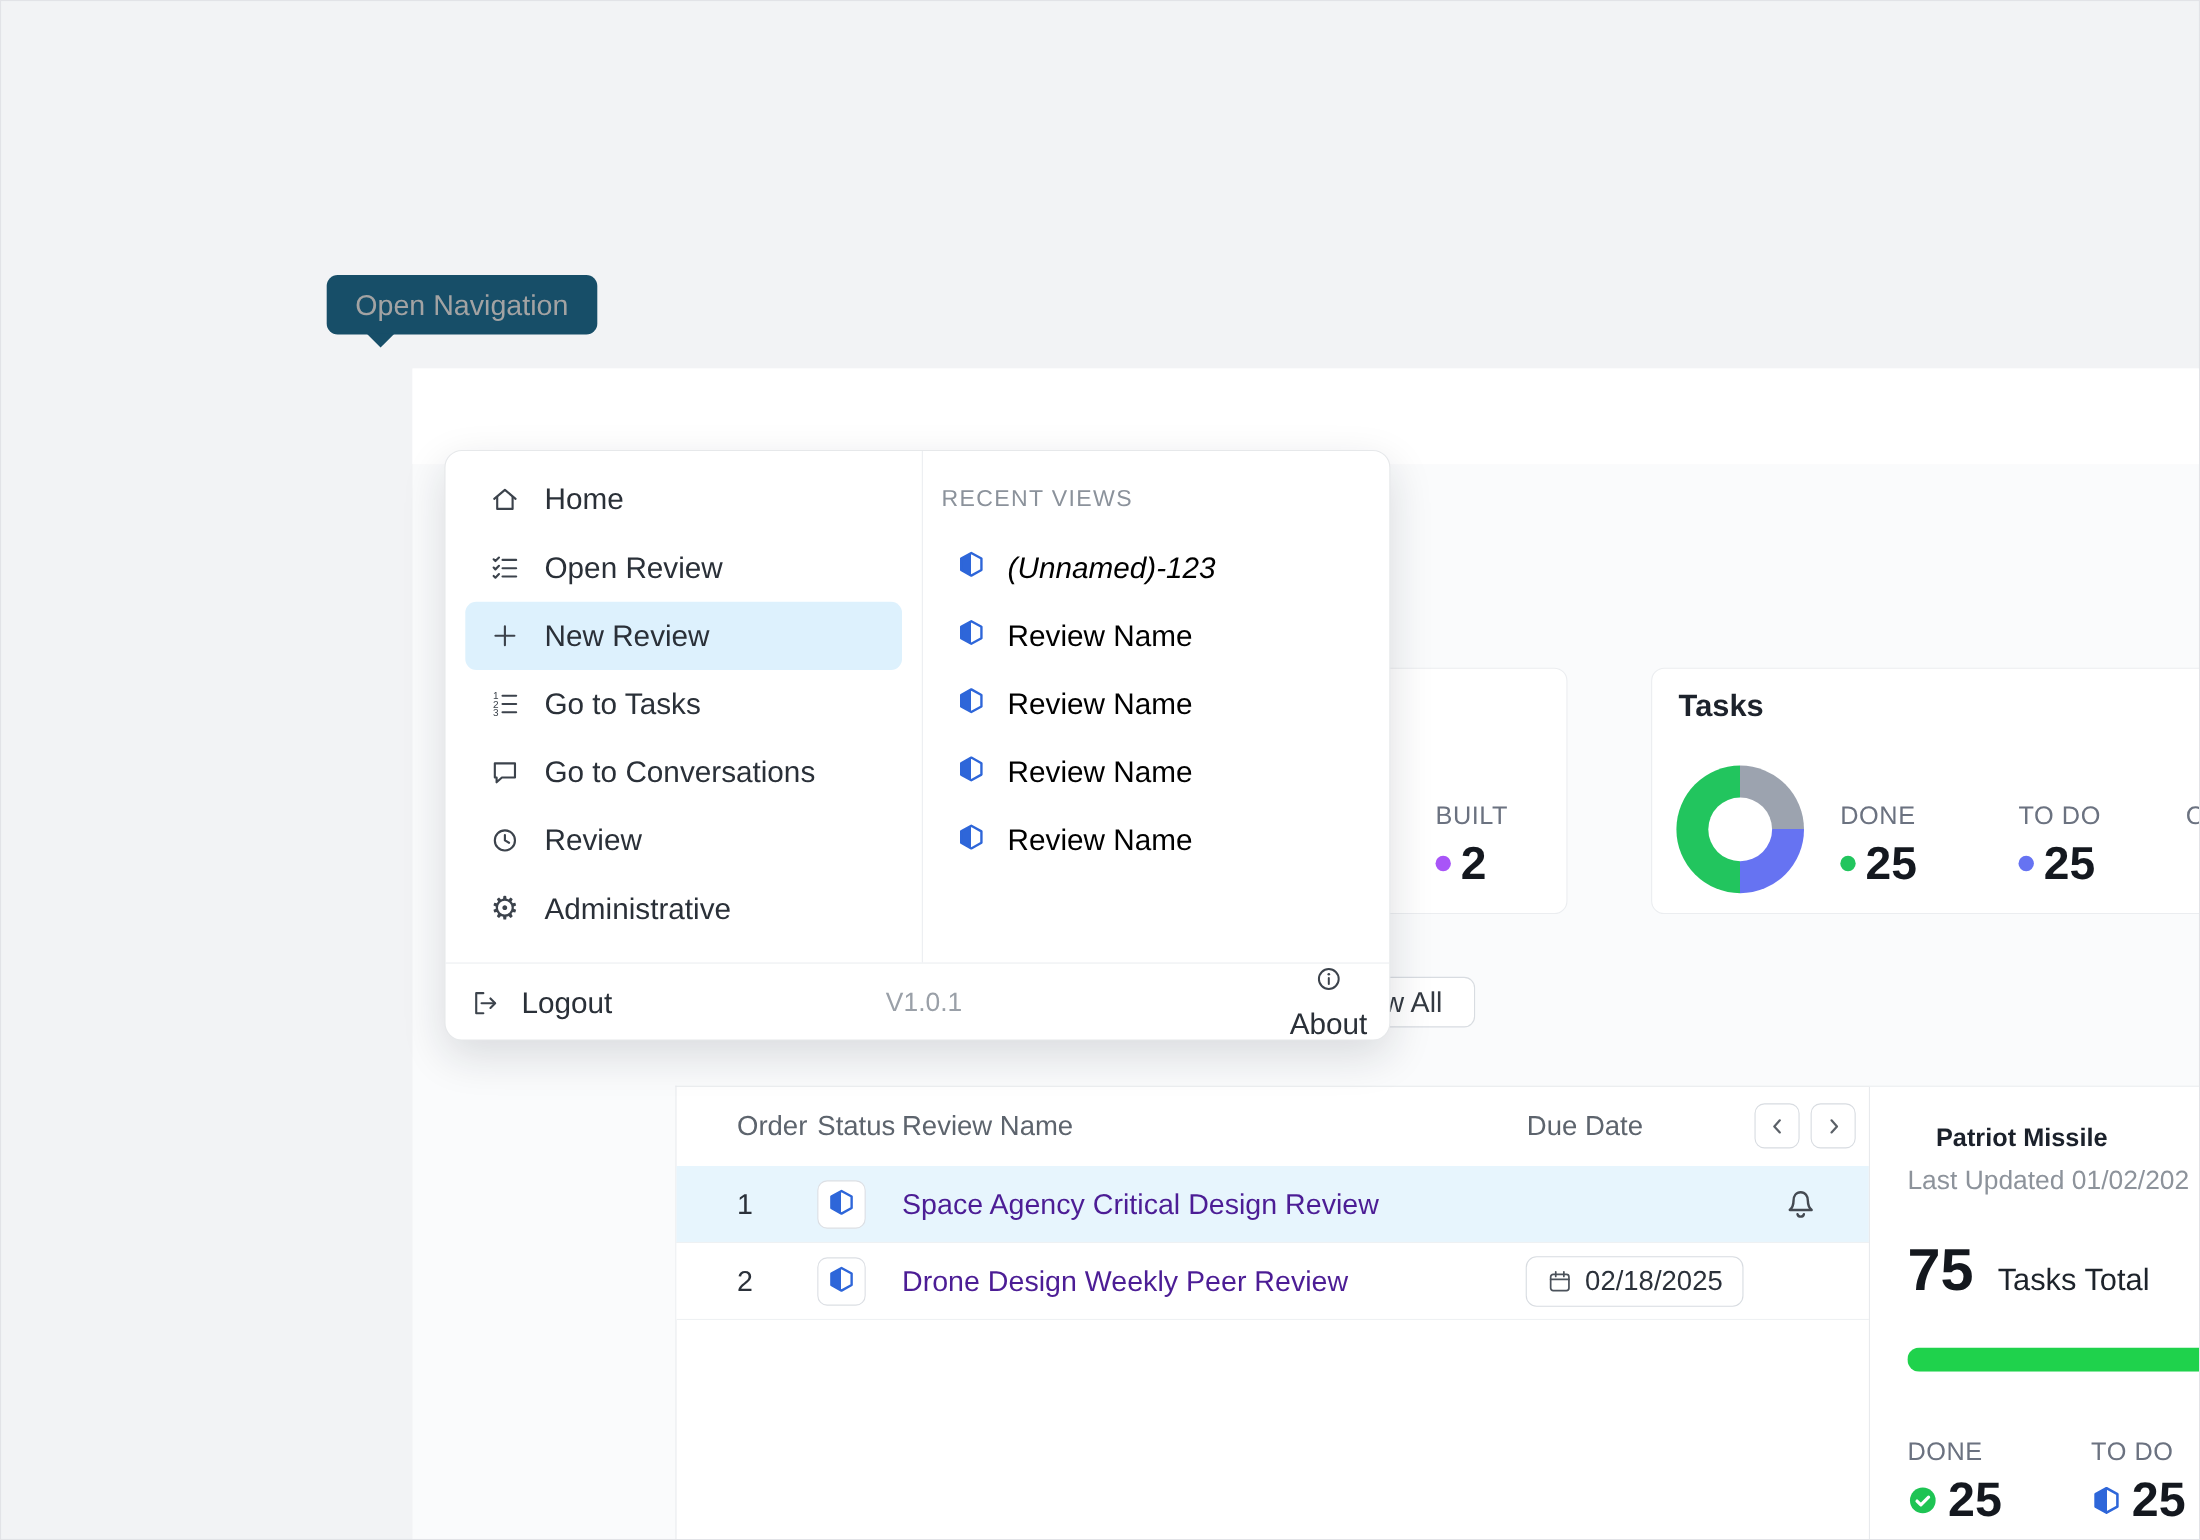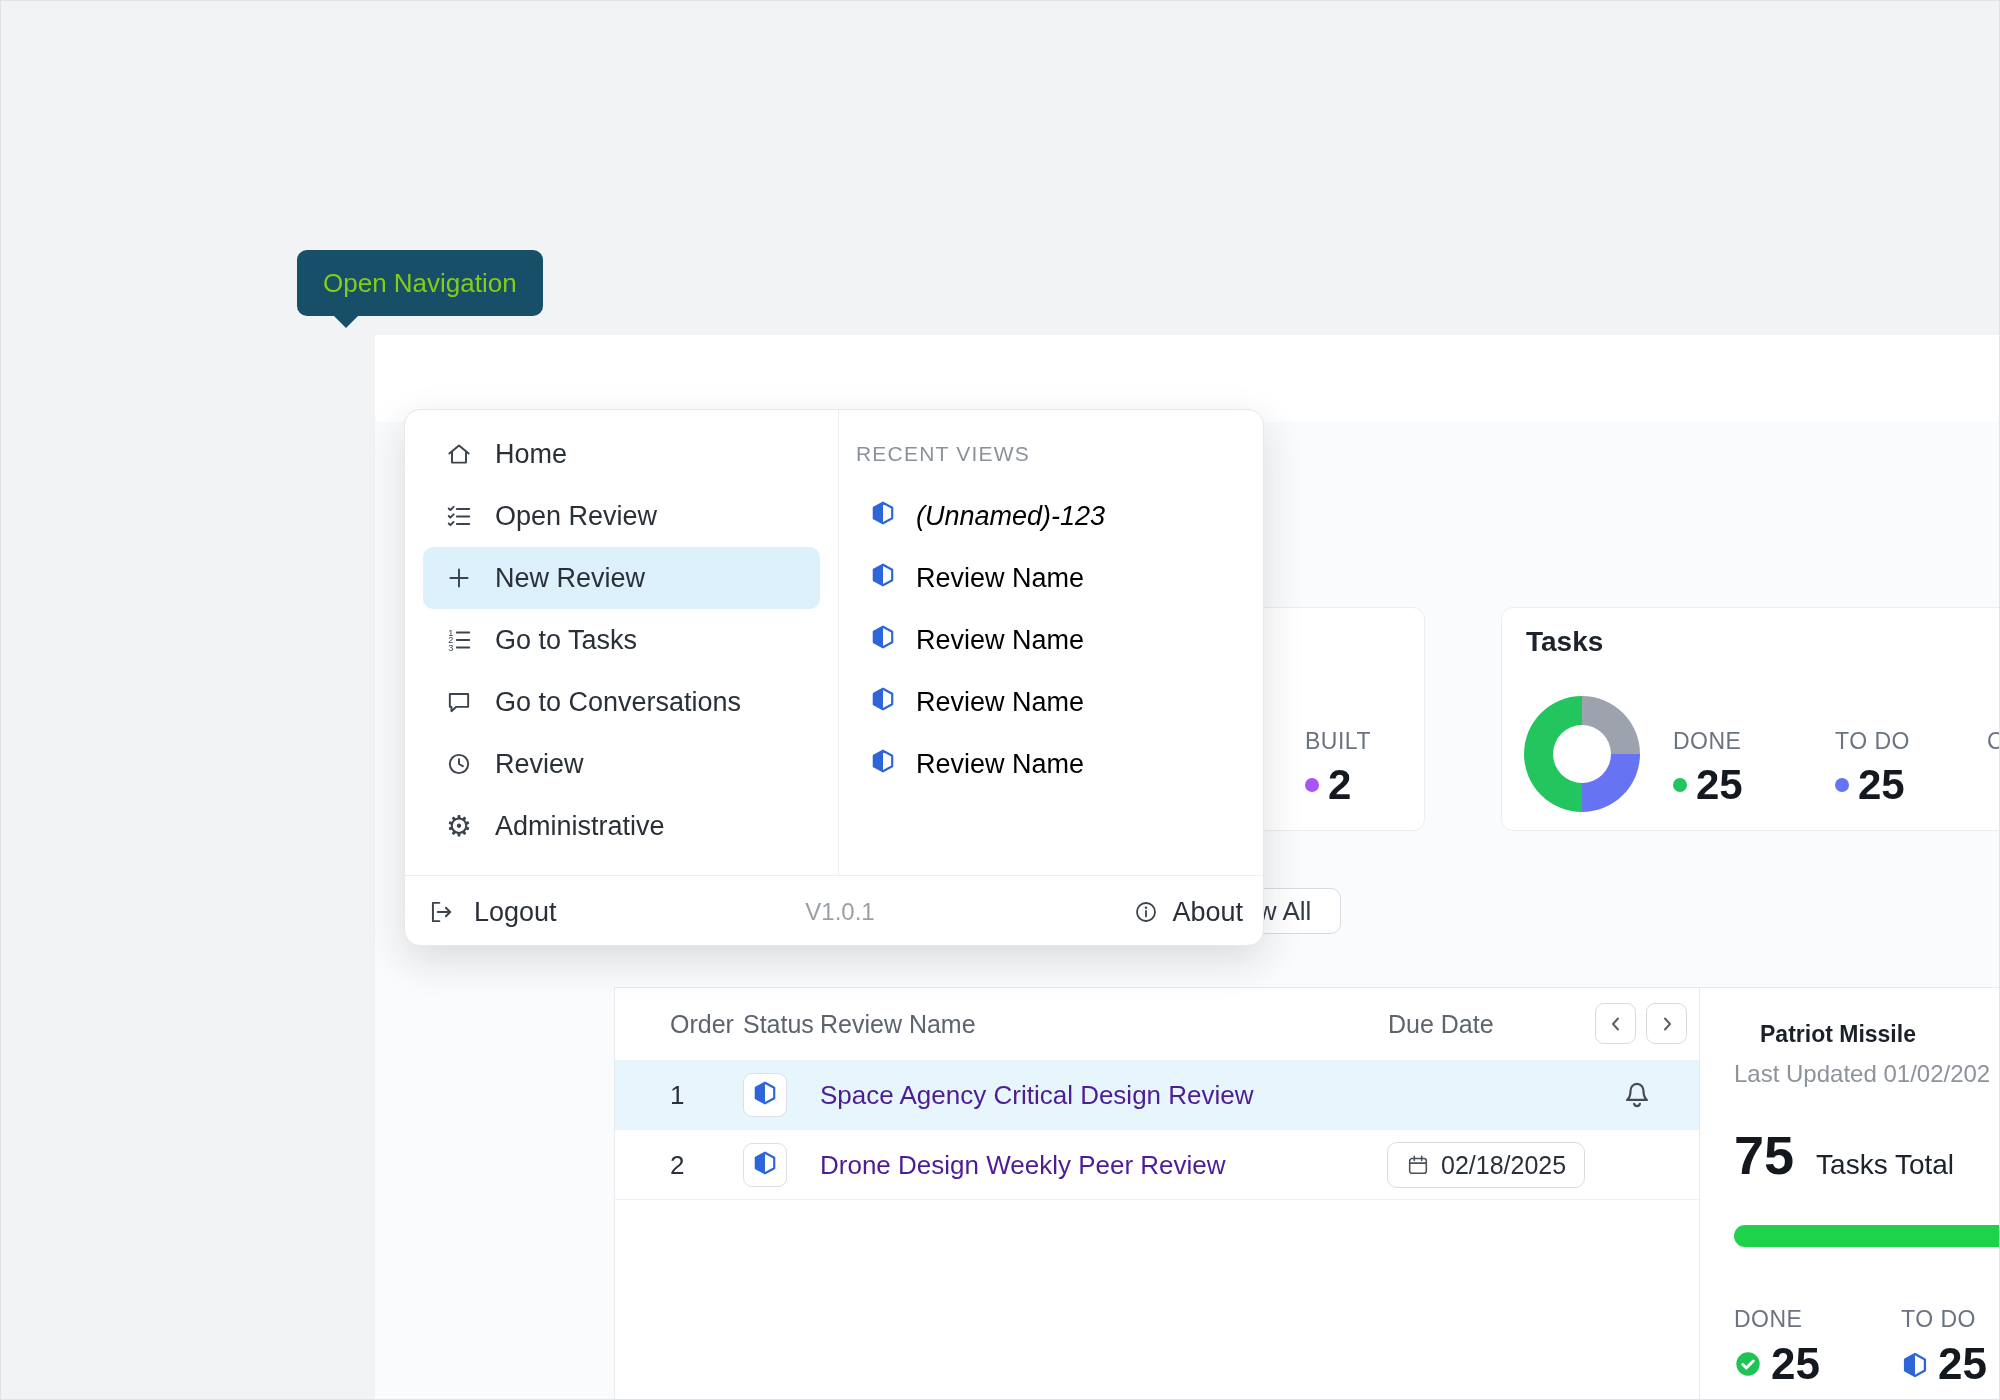--- a/index.html
+++ b/index.html
@@ -10,22 +10,22 @@
   
   .content-area { position:absolute; left:374px; top:334px; right:0; bottom:0; background:#fafbfc; }
   .app-header { position:absolute; left:374px; top:334px; right:0; height:87px; background:#ffffff; z-index:4; }
   .logo-btn { position:absolute; left:403px; top:356px; height:46px; display:flex; align-items:center; gap:8px; cursor:pointer; }
   .logo-circle { width:42px; height:42px; border-radius:50%; background:#da1f33; color:#fff;
                  display:flex; align-items:center; justify-content:center;
                  font-size:26px; font-weight:bold; font-style:italic; }
   .page-title { position:absolute; left:509px; top:360px; font-size:28px; font-weight:600; color:#1d2430; }
 
   
-  .tooltip { position:absolute; left:296px; top:249px; height:66px; z-index:40;
-             background:#174e68; color:#84cc16; border-radius:10px; padding:0 26px;
+  .tooltip { position:absolute; left:296px; top:249px; height:54px; z-index:40;
+             background:#174e68; color:#a3a3a3; border-radius:10px; padding:0 26px;
              display:flex; align-items:center; font-size:26px; font-weight:500; }
   .tooltip-tail { position:absolute; left:36px; bottom:-12px; width:0; height:0;
                   border-left:13px solid transparent; border-right:13px solid transparent;
                   border-top:13px solid #174e68; }
 
   
   .card { position:absolute; background:#fff; border:1px solid #ebedf0; border-radius:12px; }
   .built-card { left:1110px; top:606px; width:314px; height:224px; z-index:2; }
   .tasks-card { left:1500px; top:606px; width:512px; height:224px; z-index:2; overflow:visible; }
   .card-title { position:absolute; left:24px; top:18px; font-size:28px; font-weight:600; color:#1d232c; }
@@ -100,21 +100,21 @@
   .recent-item { height:62px; display:flex; align-items:center; gap:20px; padding-left:32px;
                  font-size:27px; color:#000000; cursor:pointer; }
   .recent-item.italic .label { font-style:italic; }
   .menu-footer { position:absolute; left:0; top:465px; width:100%; height:72px;
                  border-top:1px solid #eceef1; }
   .logout-btn { position:absolute; left:22px; top:0; height:72px; display:flex; align-items:center;
                 gap:19px; font-size:27px; color:#2a3038; cursor:pointer; }
   .version { position:absolute; left:435px; top:0; transform:translateX(-50%); line-height:72px;
              font-size:24px; color:#9aa0a8; }
   .about-btn { position:absolute; right:20px; top:0; height:72px; display:flex; align-items:center;
-               gap:12px; font-size:27px; color:#2a3038; cursor:pointer; }
+               gap:12px; font-size:27px; color:#2a3038; cursor:pointer;flex-direction:column; }
 
   .hex { width:26px; height:26px; }
   .gear-glyph { font-size:29px; line-height:1; }
   svg.icon { display:block; }
 </style>
 </head>
 <body>
 
 <svg width="0" height="0" style="position:absolute">
   <defs>

